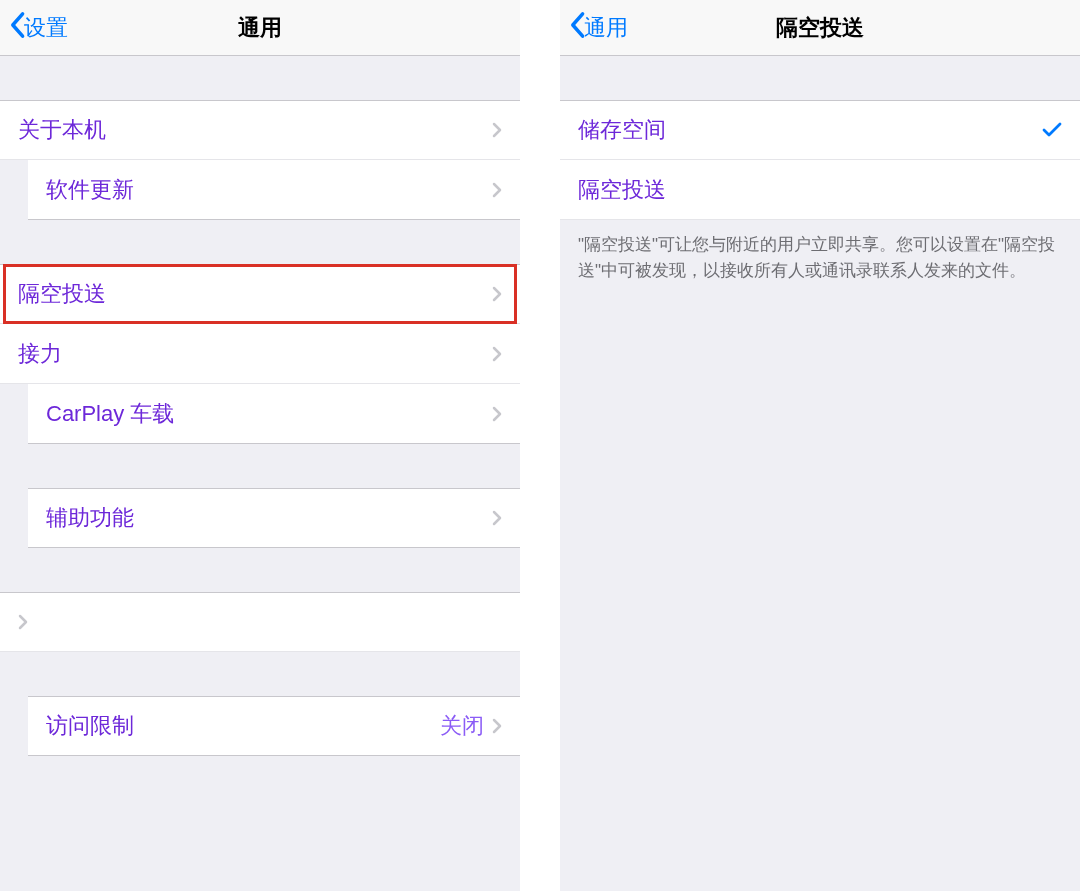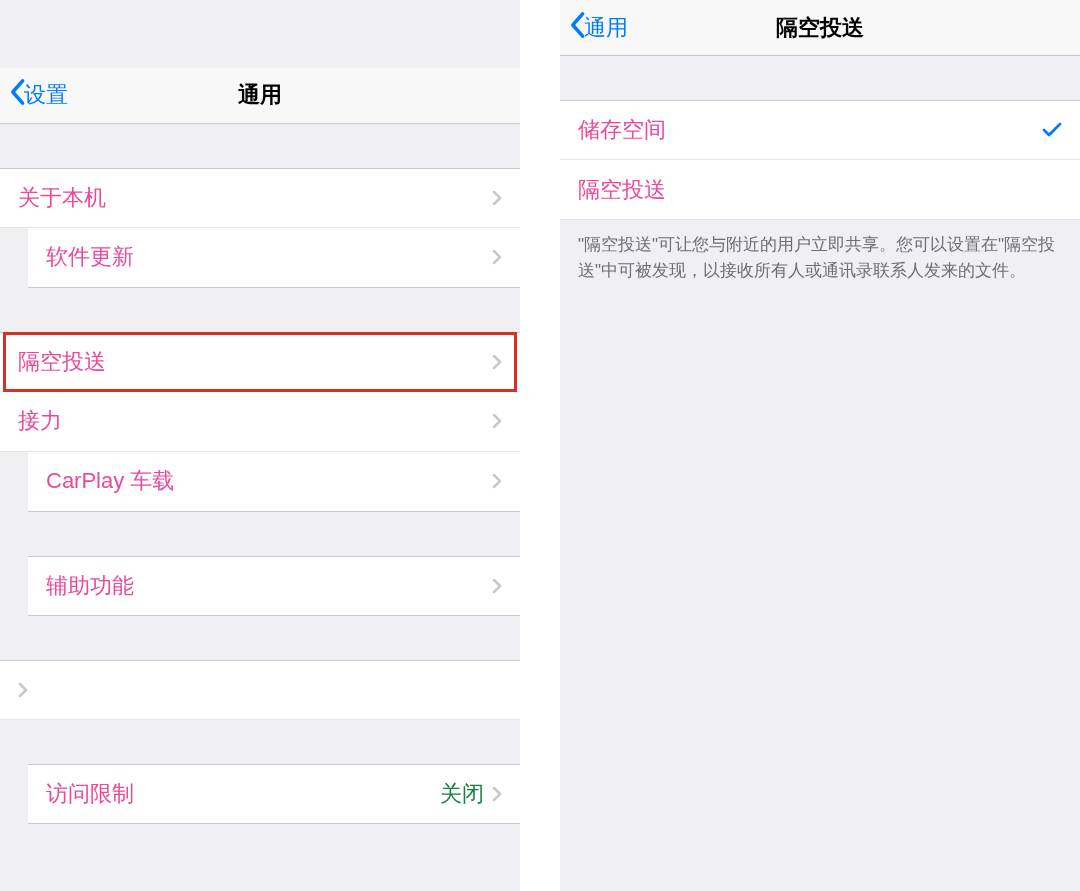--- a/index.html
+++ b/index.html
@@ -11,21 +11,21 @@
       overflow: hidden;
       display: flex;
     }
     .panel {
       background: #efeff4;
       height: 891px;
       display: flex;
       flex-direction: column;
       overflow: hidden;
     }
-    .panel-left { width: 520px; justify-content: center; }
+    .panel-left { width: 520px; }
     .gap { width: 40px; background: #fff; height: 891px; }
     .panel-right { width: 520px; }
 
     .navbar {
       height: 56px;
       background: #f8f8f8;
       border-bottom: 1px solid #c8c7cc;
       display: flex;
       align-items: center;
       position: relative;
@@ -59,25 +59,25 @@
       padding: 0 18px;
       border-bottom: 1px solid #e5e5e9;
       cursor: pointer;
       position: relative;
     }
     .row.first { border-top: 1px solid #c8c7cc; }
     .row.last-in-group { border-bottom: 1px solid #c8c7cc; margin-left: 28px; }
     .row-label {
       flex: 1;
       font-size: 22px;
-      color: #ec4899;
+      color: #6d28d9;
     }
     .row-value {
       font-size: 22px;
-      color: #15803d;
+      color: #8b5cf6;
       margin-right: 8px;
     }
     .chevron {
       color: #c7c7cc;
       display: flex;
       align-items: center;
     }
     .checkmark {
       color: #007aff;
       display: flex;

